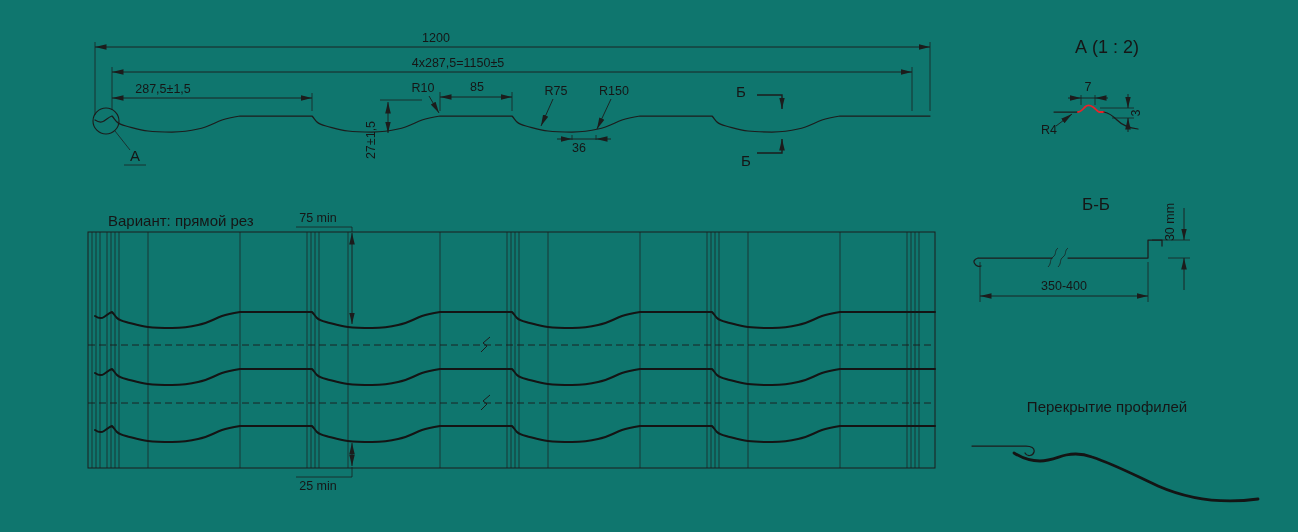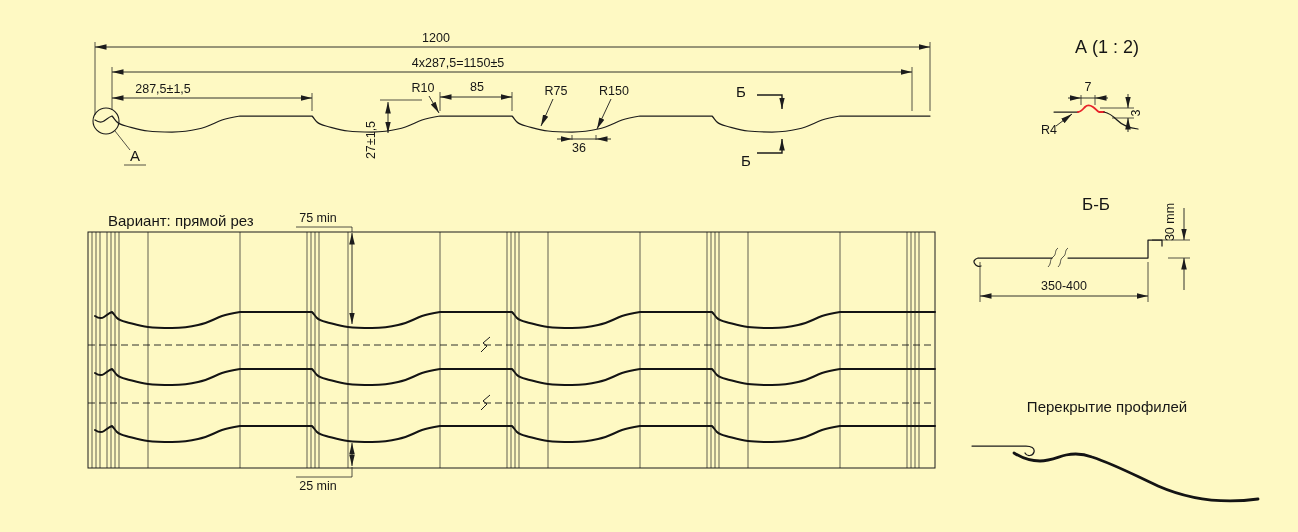--- a/index.html
+++ b/index.html
@@ -1,16 +1,16 @@
 <!DOCTYPE html>
 <html><head>
 <meta charset="utf-8">
 <style>
   html,body{margin:0;padding:0;background:#ffffff;}
-  .stage{position:relative;width:1298px;height:532px;background:#fef9c3;overflow:hidden;}
+  .stage{position:relative;width:1298px;height:532px;background:#0f766e;overflow:hidden;}
   svg{display:block;}
   .ln{stroke:#1c1c1c;stroke-width:1.25;fill:none;stroke-linecap:round;stroke-linejoin:round;}
   .thin{stroke:#1c1c1c;stroke-width:.75;fill:none;}
   .dim{stroke:#1c1c1c;stroke-width:.9;fill:none;}
   .sec{stroke:#1c1c1c;stroke-width:1.4;fill:none;}
   .thick{stroke:#141414;stroke-width:2;fill:none;stroke-linecap:round;stroke-linejoin:round;}
   .xthick{stroke:#141414;stroke-width:2.8;fill:none;stroke-linecap:round;stroke-linejoin:round;}
   .dash{stroke:#1c1c1c;stroke-width:.9;fill:none;stroke-dasharray:7 4;}
   .accent{fill:none;stroke-width:1.8;stroke-linecap:round;}
   text{fill:#161616;font-family:"Liberation Sans","DejaVu Sans",sans-serif;}

